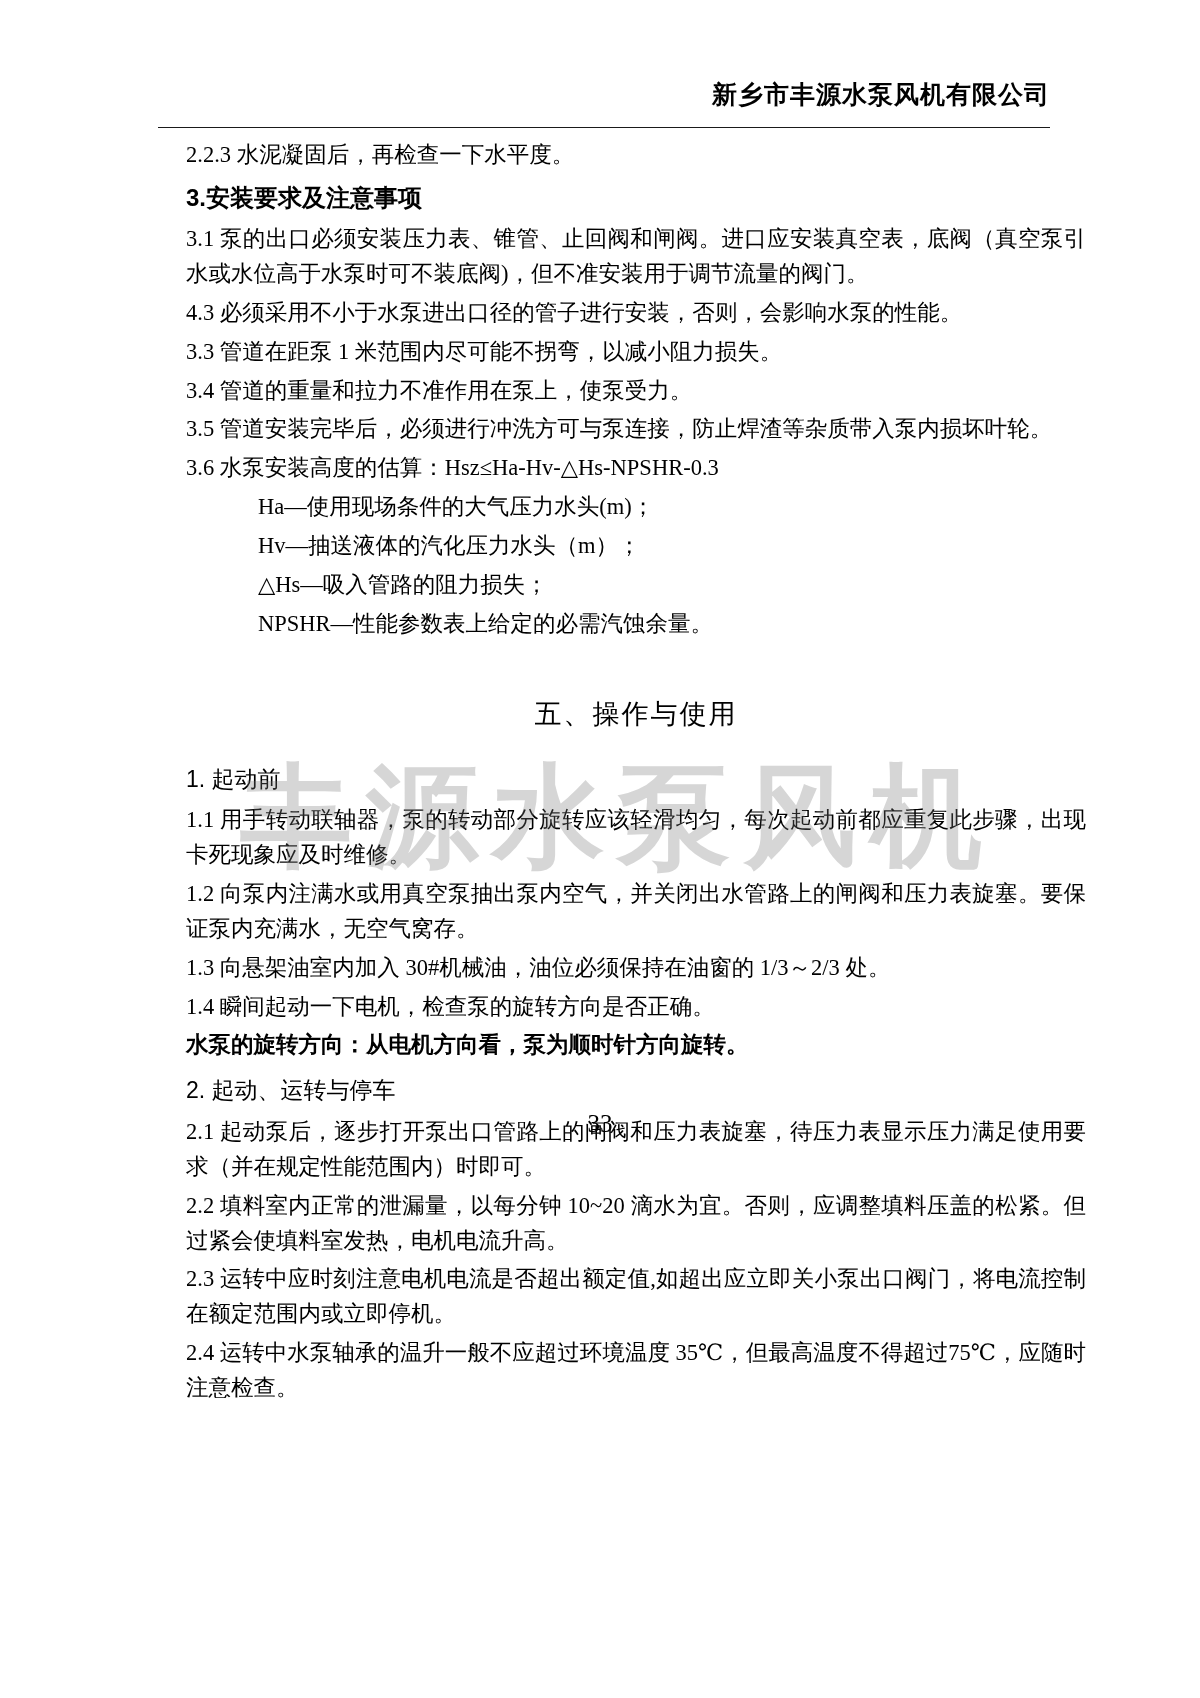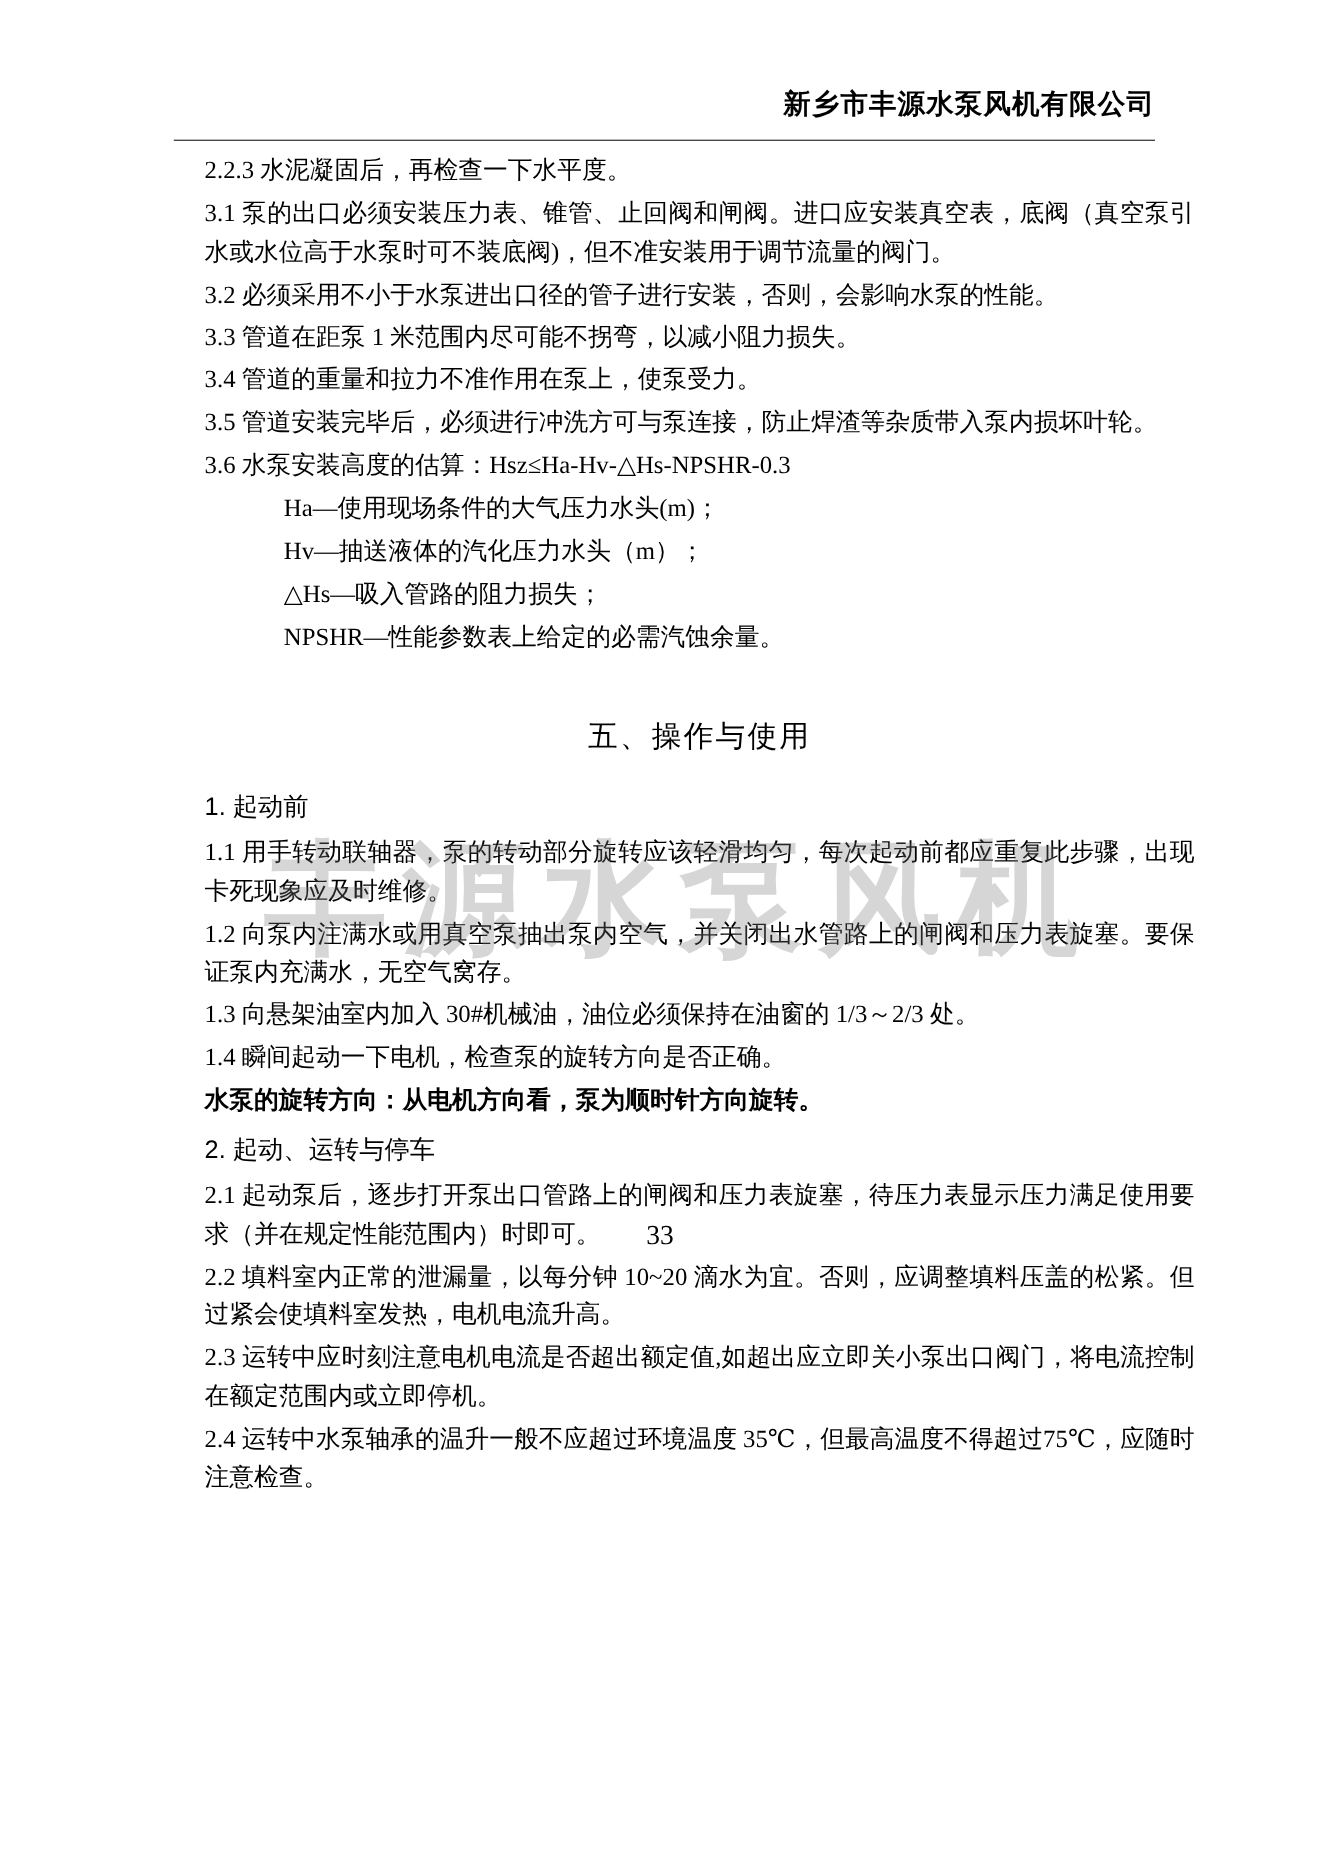--- a/index.html
+++ b/index.html
@@ -110,23 +110,24 @@
 
 <div class="page">
 
   <div class="header">新乡市丰源水泵风机有限公司</div>
   <div class="header-rule"></div>
 
   <div class="content">
 
     <p>2.2.3 水泥凝固后，再检查一下水平度。</p>
 
+    <p class="h-sec">3.安装要求及注意事项</p>
 
     <p>3.1 泵的出口必须安装压力表、锥管、止回阀和闸阀。进口应安装真空表，底阀（真空泵引水或水位高于水泵时可不装底阀)，但不准安装用于调节流量的阀门。</p>
-    <p>3.2 必须采用不小于水泵进出口径的管子进行安装，否则，会影响水泵的性能。</p>
+    <p>4.3 必须采用不小于水泵进出口径的管子进行安装，否则，会影响水泵的性能。</p>
     <p>3.3 管道在距泵 1 米范围内尽可能不拐弯，以减小阻力损失。</p>
     <p>3.4 管道的重量和拉力不准作用在泵上，使泵受力。</p>
     <p>3.5 管道安装完毕后，必须进行冲洗方可与泵连接，防止焊渣等杂质带入泵内损坏叶轮。</p>
     <p>3.6 水泵安装高度的估算：Hsz≤Ha-Hv-△Hs-NPSHR-0.3</p>
 
     <p class="ind-1">Ha—使用现场条件的大气压力水头(m)；</p>
     <p class="ind-1">Hv—抽送液体的汽化压力水头（m）；</p>
     <p class="ind-1">△Hs—吸入管路的阻力损失；</p>
     <p class="ind-1">NPSHR—性能参数表上给定的必需汽蚀余量。</p>
 

